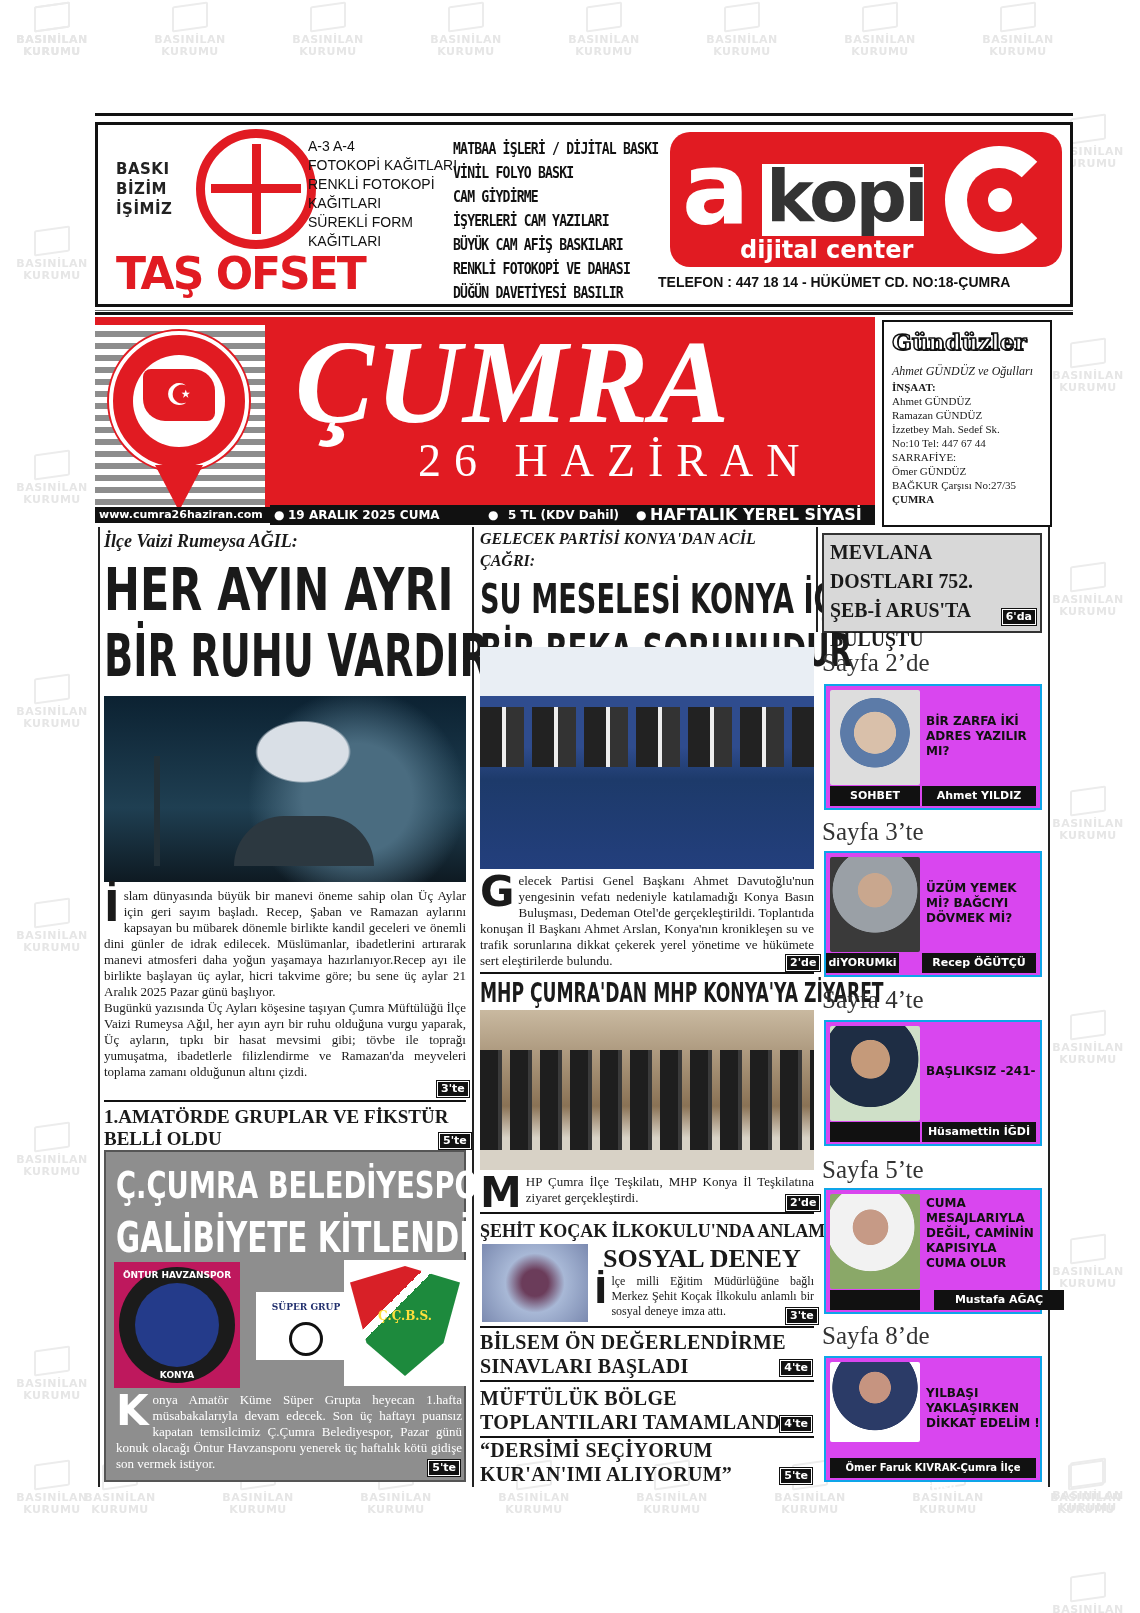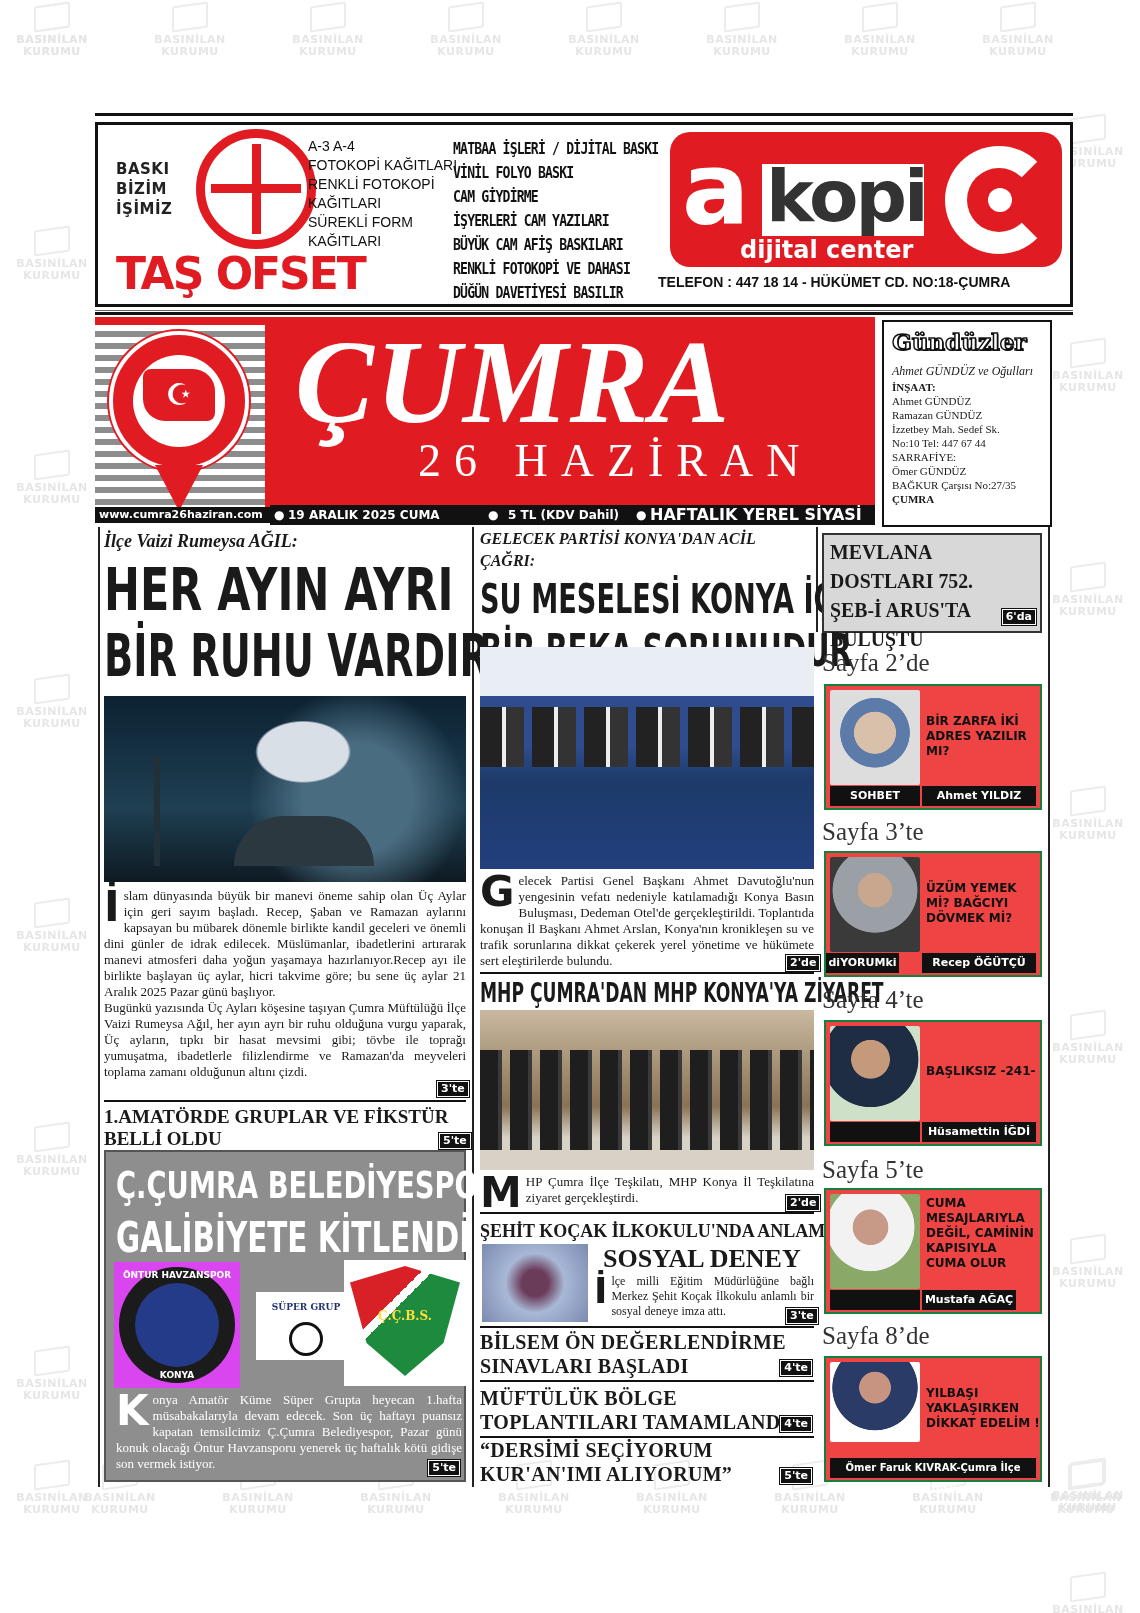--- a/index.html
+++ b/index.html
@@ -45,21 +45,21 @@
 .colline{position:absolute;width:2px;background:#222}
 .kicker{font:italic bold 18px/22px "Liberation Serif",serif}
 .condensed{font-family:"DejaVu Sans",sans-serif;font-weight:900;transform-origin:left top;white-space:nowrap}
 .body-text{font:13px/16px "Liberation Serif",serif;text-align:justify}
 .drop{float:left;font:bold 42px/34px "DejaVu Sans",sans-serif;margin:2px 4px 0 0}
 .pg{display:inline-block;background:#111;color:#fff;font:bold 11px/14px "DejaVu Sans",sans-serif;padding:0 3px;border:1px solid #fff;outline:1px solid #111}
 .img{position:absolute;overflow:hidden}
 .serif-h{font:bold 19px/22px "Liberation Serif",serif}
 
 .sayfa{position:absolute;left:822px;font:25px/30px "Liberation Serif",serif;color:#333}
-.card{position:absolute;left:824px;width:218px;border:2px solid #15803d;background:#ef4444}
+.card{position:absolute;left:824px;width:218px;border:2px solid #0ea5e9;background:#d946ef}
 .card .photo{position:absolute;left:4px;top:4px;width:90px;border-radius:2px;overflow:hidden}
 .card .title{position:absolute;left:100px;font:bold 12px/15px "DejaVu Sans",sans-serif;color:#111}
 .card .lbl{position:absolute;bottom:2px;height:20px;background:#111;color:#fff;font:bold 11px/20px "DejaVu Sans",sans-serif;text-align:center}
 </style>
 </head>
 <body>
 
 <div id="wm-layer">
     <div class="wm" style="left:12px;top:4px">
       <div class="box"></div>
@@ -317,21 +317,21 @@
   <span class="drop">İ</span><span>slam dünyasında büyük bir manevi öneme sahip olan Üç Aylar için geri sayım başladı. Recep, Şaban ve Ramazan aylarını kapsayan bu mübarek dönemle birlikte kandil geceleri ve önemli dini günler de idrak edilecek. Müslümanlar, ibadetlerini artırarak manevi atmosferi daha yoğun yaşamaya hazırlanıyor.Recep ayı ile birlikte başlayan üç aylar, hicri takvime göre; bu sene üç aylar 21 Aralık 2025 Pazar günü başlıyor.</span><br>
   <span>Bugünkü yazısında Üç Ayları köşesine taşıyan Çumra Müftülüğü İlçe Vaizi Rumeysa Ağıl, her ayın ayrı bir ruhu olduğuna vurgu yaparak, Üç ayların, tıpkı bir hasat mevsimi gibi; tövbe ile toprağı yumuşatma, ibadetlerle  filizlendirme ve Ramazan'da meyveleri toplama zamanı olduğunun altını çizdi.</span>
 </div>
 <div class="abs" style="left:437px;top:1078px"><span class="pg">3'te</span></div>
 <div class="rule" style="left:104px;top:1100px;width:362px;height:2px"></div>
 <div class="abs serif-h" style="left:104px;top:1106px;width:362px">1.AMATÖRDE GRUPLAR VE FİKSTÜR BELLİ OLDU</div>
 <div class="abs" style="left:439px;top:1130px"><span class="pg">5'te</span></div>
 <div class="abs" style="left:104px;top:1150px;width:362px;height:332px;background:#8e8e8e;border:2px solid #555">
   <div class="condensed" style="position:absolute;left:10px;top:10px;color:#fff;font-size:38px;line-height:46px;transform:scaleX(.72)">Ç.ÇUMRA BELEDİYESPOR</div>
   <div class="condensed" style="position:absolute;left:10px;top:60px;color:#fff;font-size:42px;line-height:52px;transform:scaleX(.7)">GALİBİYETE KİTLENDİ</div>
-  <div style="position:absolute;left:8px;top:110px;width:126px;height:126px;background:#d946ef">
+  <div style="position:absolute;left:8px;top:110px;width:126px;height:126px;background:#be185d">
     <div style="position:absolute;left:5px;top:5px;width:116px;height:116px;border-radius:50%;background:#1b1b1b">
       <div style="position:absolute;left:16px;top:16px;width:84px;height:84px;border-radius:50%;background:#243b8a"></div>
       <div style="position:absolute;left:0;right:0;top:2px;text-align:center;color:#fff;font:bold 9px/12px 'DejaVu Sans',sans-serif">ÖNTUR HAVZANSPOR</div>
       <div style="position:absolute;left:0;right:0;bottom:2px;text-align:center;color:#fff;font:bold 9px/12px 'DejaVu Sans',sans-serif">KONYA</div>
     </div>
   </div>
   <div style="position:absolute;left:150px;top:140px;width:100px;height:68px;background:#fff;text-align:center">
     <div style="color:#22306e;font:bold 9px/30px 'DejaVu Serif',serif">SÜPER GRUP</div>
     <div style="margin:0 auto;width:34px;height:34px;border-radius:50%;background:#fff;border:3px solid #111"></div>
   </div>
@@ -416,21 +416,21 @@
       <div class="photo" style="height:95px;background:radial-gradient(circle at 45% 35%,#c59a7a 0 24%,#1e2d44 25% 60%,#cfe0c8 61%)"></div>
       <div class="title" style="top:42px;width:114px">BAŞLIKSIZ -241-</div>
       <div class="lbl" style="left:4px;width:90px"></div>
       <div class="lbl" style="left:96px;width:114px">Hüsamettin İĞDİ</div>
     </div>
     <div class="sayfa" style="top: 1155px;">Sayfa 5’te</div>
     <div class="card" style="top: 1188px; height: 126px;">
       <div class="photo" style="height:95px;background:radial-gradient(circle at 45% 35%,#c69a86 0 22%,#f2f2f2 23% 55%,#8aa868 56%)"></div>
       <div class="title" style="top:6px;width:114px">CUMA MESAJLARIYLA DEĞİL, CAMİNİN KAPISIYLA CUMA OLUR</div>
       <div class="lbl" style="left:4px;width:90px"></div>
-      <div class="lbl" style="left:96px;width:94px">Mustafa AĞAÇ</div>
+      <div class="lbl" style="left:108px;width:130px">Mustafa AĞAÇ</div>
     </div>
     <div class="sayfa" style="top: 1321px;">Sayfa 8’de</div>
     <div class="card" style="top: 1356px; height: 126px;">
       <div class="photo" style="height:80px;background:radial-gradient(circle at 50% 32%,#c69480 0 22%,#2b3b67 23% 60%,#fff 61%)"></div>
       <div class="title" style="top:28px;width:114px">YILBAŞI YAKLAŞIRKEN DİKKAT EDELİM !</div>
       <div class="lbl" style="left:4px;width:206px;font-size:10px">Ömer Faruk KIVRAK-Çumra İlçe Müftüsü</div>
     </div>
   </div>
 
 </body></html>

